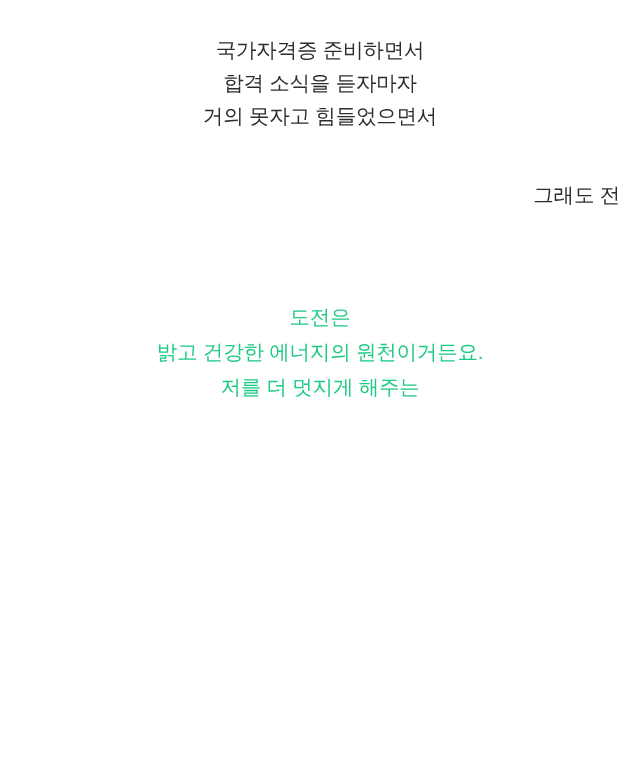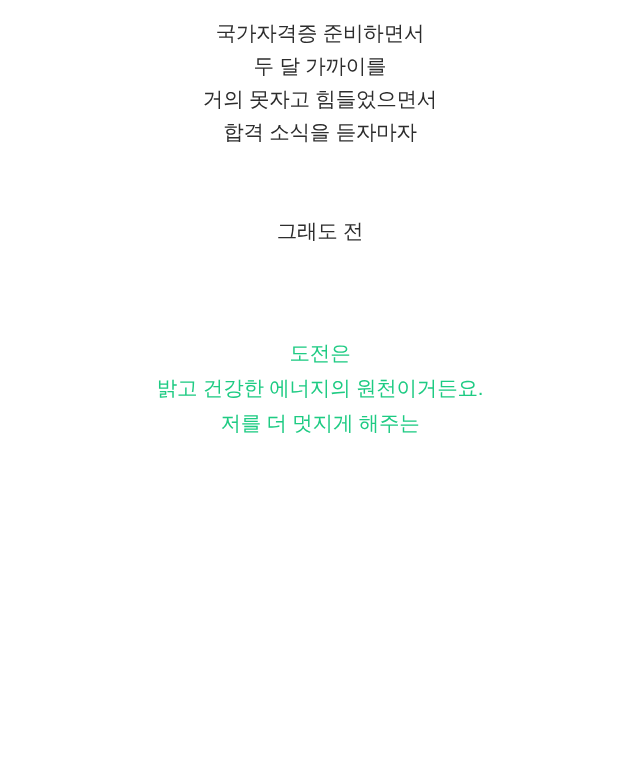--- a/index.html
+++ b/index.html
@@ -11,58 +11,57 @@
     width: 640px;
     height: 758px;
     font-family: "Liberation Sans", sans-serif;
     color: #2b2b2b;
     overflow: hidden;
   }
   .page {
     width: 640px;
     height: 758px;
     box-sizing: border-box;
-    padding: 14px 20px 0 20px;
+    padding: 31px 20px 0 20px;
     display: flex;
     flex-direction: column;
     align-items: center;
   }
   .block {
     width: 100%;
     text-align: center;
   }
   .line {
     font-size: 20.5px;
     line-height: 33px;
     letter-spacing: -0.2px;
     white-space: pre;
     color: #2d2d2d;
   }
   .block-1 { margin-top: 2px; }
   .block-2 { margin-top: 84px; }
-  .block-3 { margin-top: 66px; }
+  .block-3 { margin-top: 46px; text-align: right; }
   .block-4 { margin-top: 88px; }
   .block-4 .line {
     color: #1ecb83;
     font-weight: normal;
     font-size: 20.5px;
     line-height: 35px;
   }
   .spacer { flex: 1 1 auto; }
 </style>
 </head>
 <body>
 
 <div class="page">
 
   <div class="block block-1">
     <div class="line">국가자격증 준비하면서</div>
-    <div class="line">두 달 가까이를</div>
+    <div class="line">합격 소식을 듣자마자</div>
     <div class="line">거의 못자고 힘들었으면서</div>
-    <div class="line">합격 소식을 듣자마자</div>
   </div>
 
 
   <div class="block block-3">
     <div class="line">그래도 전</div>
   </div>
 
   <div class="block block-4">
     <div class="line">도전은</div>
     <div class="line">밝고 건강한 에너지의 원천이거든요.</div>

